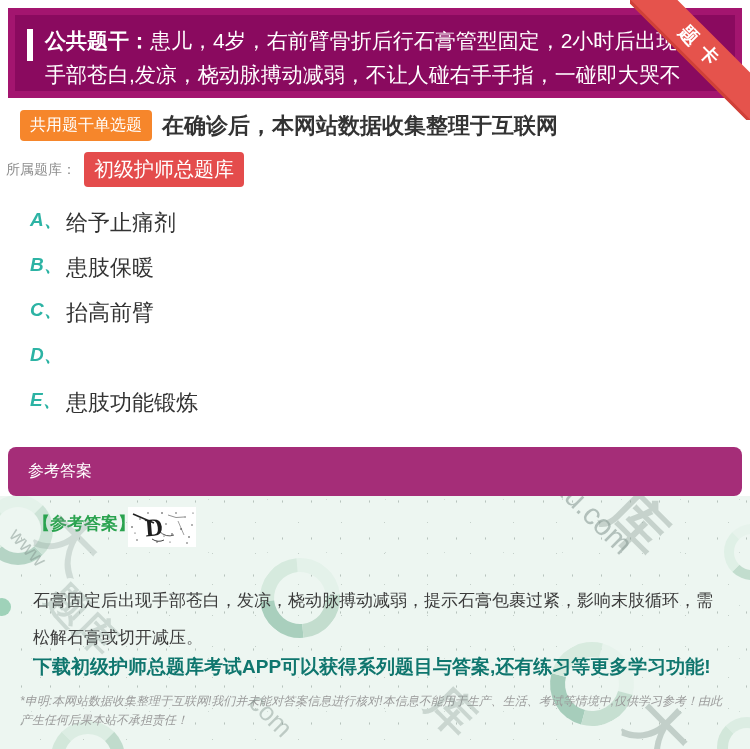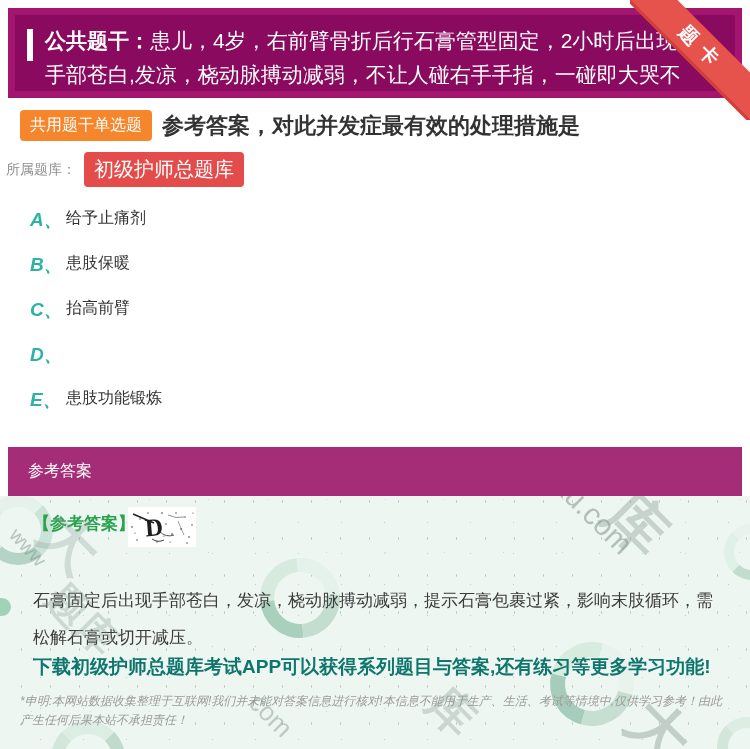--- a/index.html
+++ b/index.html
@@ -28,25 +28,25 @@
   .type-badge { background:#f6862b; color:#fff; font-size:16px; padding:5px 10px; border-radius:4px; white-space:nowrap;text-align:center; }
   .q-title { color:#333; font-size:22px; font-weight:600; white-space:nowrap; }
 
   .bank-row { position:absolute; left:6px; top:152px; display:flex; align-items:center; gap:8px; }
   .bank-label { color:#8f8f8f; font-size:14px; }
   .bank-badge { background:#e44c4c; color:#fff; font-size:20px; padding:4px 10px; border-radius:4px; white-space:nowrap; }
 
   .options { position:absolute; left:30px; top:207px; }
   .opt-row { display:flex; align-items:flex-start; height:45px; }
   .opt-letter { color:#2cb3a4; font-size:19px; font-weight:700; font-style:italic; width:36px; flex:0 0 auto; }
-  .opt-text { color:#333; font-size:16px; padding-top:1px; }
+  .opt-text { color:#333; font-size:22px; padding-top:1px; }
 
   
   .answer-bar { position:absolute; left:8px; top:447px; width:734px; height:49px; background:#a52d78;
-    display:flex; align-items:center; justify-content:space-between; padding:0 20px 0 20px; }
+    display:flex; align-items:center; justify-content:space-between; padding:0 20px 0 20px;border-radius:8px; }
   .answer-bar .left { color:#fff; font-size:16px; }
   .answer-bar .right { color:#fff; font-size:15px; }
 
   
   .answer-section { position:absolute; left:0; top:496px; width:750px; height:253px;
     background:#edf6f1; overflow:hidden; }
   .speckles { position:absolute; inset:0; z-index:1; opacity:.6; background-image:
       radial-gradient(rgba(40,60,50,.45) .7px, transparent .9px),
       radial-gradient(rgba(40,60,50,.35) .6px, transparent .8px),
       radial-gradient(rgba(40,60,50,.25) .7px, transparent .9px);
@@ -103,21 +103,21 @@
       <div class="stem-text"><b>公共题干：</b><span>患儿，4岁，右前臂骨折后行石膏管型固定，2小时后出现手部苍白,发凉，桡动脉搏动减弱，不让人碰右手手指，一碰即大哭不止。</span></div>
     </div>
   </div>
 
   <div class="ribbon-wrap">
     <div class="ribbon">题卡</div>
   </div>
 
   <div class="type-row">
     <span class="type-badge">共用题干单选题</span>
-    <span class="q-title">参考答案，对此并发症最有效的处理措施是</span>
+    <span class="q-title">在确诊后，本网站数据收集整理于互联网</span>
   </div>
 
   <div class="bank-row">
     <span class="bank-label">所属题库：</span>
     <span class="bank-badge">初级护师总题库</span>
   </div>
 
   <div class="options">
     <div class="opt-row">
       <span class="opt-letter">A、</span>

